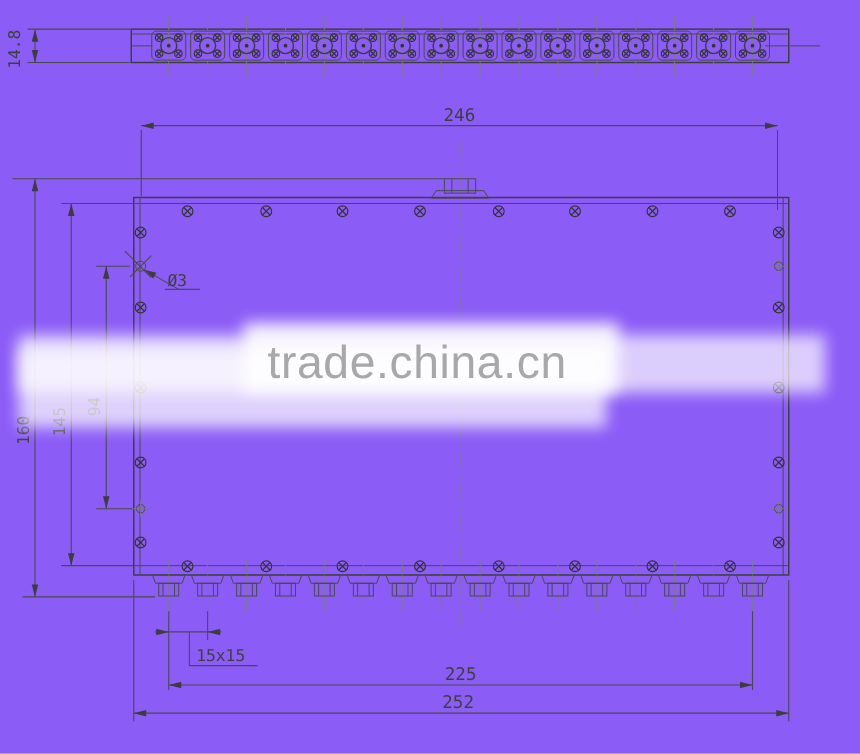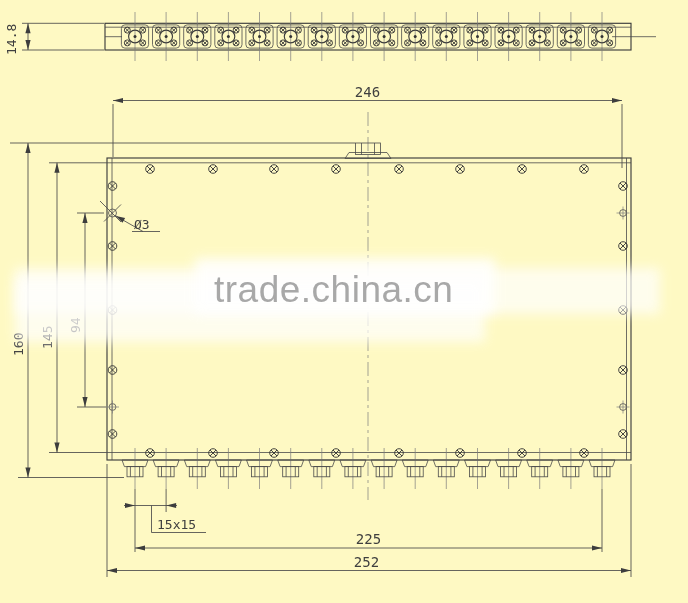--- a/index.html
+++ b/index.html
@@ -1,16 +1,16 @@
 <!DOCTYPE html>
 <html><head>
 <meta charset="utf-8">
 <style>
   html,body{margin:0;padding:0;background:#fff;}
-  #stage{position:relative;width:688px;height:603px;background:#fef9c3;overflow:hidden;
+  #stage{position:relative;width:688px;height:603px;background:#8b5cf6;overflow:hidden;
          font-family:"DejaVu Sans Mono",monospace;}
   svg{position:absolute;left:0;top:0;}
   .ln  {fill:none;stroke:#3d3d3d;stroke-width:1.15;}
   .ln2 {fill:none;stroke:#4a4a4a;stroke-width:0.8;}
   .cl  {fill:none;stroke:#7d7d7d;stroke-width:0.7;}
   .dl  {fill:none;stroke:#4a4a4a;stroke-width:0.85;}
   .scr {fill:none;stroke:#333;stroke-width:0.9;}
   .arr {fill:#3d3d3d;stroke:none;}
   .dtxt{font:13px "DejaVu Sans Mono",monospace;fill:#3f3f3f;}
   .dtxtL{font:14px "DejaVu Sans Mono",monospace;fill:#3f3f3f;}

